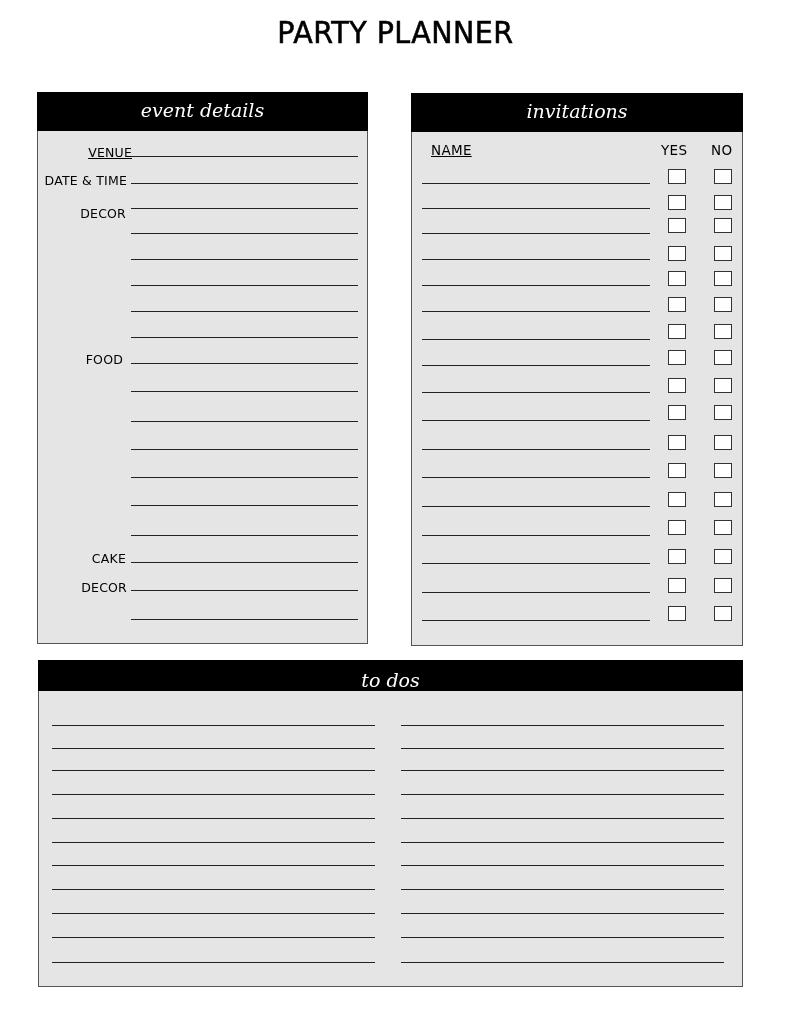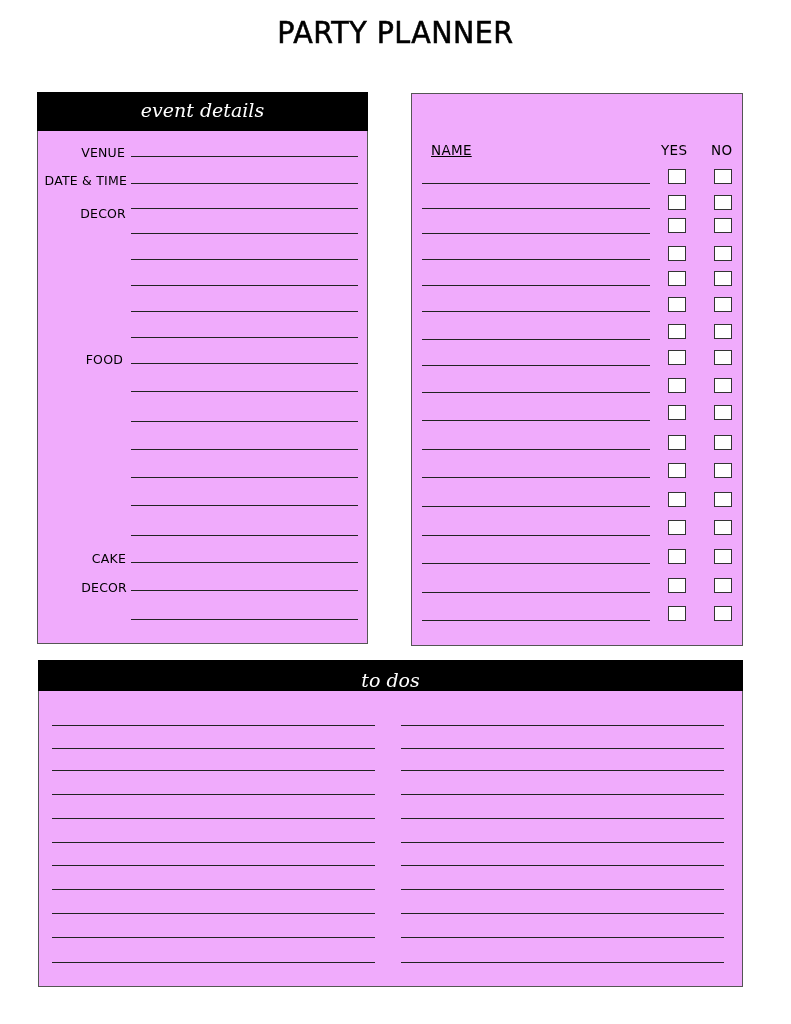--- a/index.html
+++ b/index.html
@@ -1,34 +1,34 @@
 <!DOCTYPE html>
 <html><head>
 <meta charset="utf-8">
 <style>
   html, body { margin: 0; padding: 0; background: #ffffff; }
   body { width: 791px; height: 1024px; position: relative; overflow: hidden; font-family: "DejaVu Sans", sans-serif; color: #000; }
   .title { position: absolute; left: 0; top: 14px; width: 791px; text-align: center; font-family: "DejaVu Sans", sans-serif; font-size: 31px; font-weight: normal; letter-spacing: 0.5px; transform: scaleX(0.92); transform-origin: center; -webkit-text-stroke: 0.6px #000; }
-  .panel { position: absolute; border: 1.5px solid #555; box-sizing: border-box; background: #f0abfc; }
+  .panel { position: absolute; border: 1.5px solid #555; box-sizing: border-box; background: #e5e5e5; }
   .panel .head { position: absolute; left: -1px; right: -1px; top: -1px; background: #000; color: #fff; text-align: center; font-family: "DejaVu Serif", serif; font-style: italic; font-size: 19px; }
   .line { position: absolute; height: 0; border-top: 1.4px solid #222; }
   .lbl { position: absolute; font-family: "DejaVu Sans", sans-serif; font-size: 12.5px; text-align: right; letter-spacing: 0.2px; }
   .colhead { position: absolute; font-family: "DejaVu Sans", sans-serif; font-size: 13.5px; letter-spacing: 0.3px; }
   .cb { position: absolute; width: 18px; height: 15px; border: 1.3px solid #333; box-sizing: border-box; background: #fff; cursor: pointer; }
   .field { cursor: text; }
 </style>
 </head>
 <body>
 
 <div class="title">PARTY PLANNER</div>
 
 <div class="panel" style="left:37px; top:92px; width:331px; height:552px;">
   <div class="head" style="height:39px; line-height:37px;">event details</div>
 
-  <div class="lbl" style="right:242px; top:52px;">VENUE</div>
+  <div class="lbl" style="right:235px; top:52px;text-decoration:underline;">VENUE</div>
   <div class="lbl" style="right:240px; top:80px;">DATE &amp; TIME</div>
   <div class="lbl" style="right:241px; top:105px;margin-top:8px;">DECOR</div>
   <div class="lbl" style="right:244px; top:259px;text-align:right;">FOOD</div>
   <div class="lbl" style="right:241px; top:458px;">CAKE</div>
   <div class="lbl" style="right:240px; top:487px;">DECOR</div>
 
   <div class="line field" style="left:93px; width:227px; top:63px;"></div>
   <div class="line field" style="left:93px; width:227px; top:90px;"></div>
   <div class="line field" style="left:93px; width:227px; top:115px;"></div>
   <div class="line field" style="left:93px; width:227px; top:140px;"></div>
@@ -42,20 +42,21 @@
   <div class="line field" style="left:93px; width:227px; top:356px;"></div>
   <div class="line field" style="left:93px; width:227px; top:384px;"></div>
   <div class="line field" style="left:93px; width:227px; top:412px;"></div>
   <div class="line field" style="left:93px; width:227px; top:442px;"></div>
   <div class="line field" style="left:93px; width:227px; top:469px;"></div>
   <div class="line field" style="left:93px; width:227px; top:497px;"></div>
   <div class="line field" style="left:93px; width:227px; top:526px;"></div>
 </div>
 
 <div class="panel" style="left:411px; top:93px; width:332px; height:553px;">
+  <div class="head" style="height:39px; line-height:37px;">invitations</div>
 
   <div class="colhead" style="left:19px; top:48px;text-decoration:underline;">NAME</div>
   <div class="colhead" style="left:249px; top:48px;">YES</div>
   <div class="colhead" style="left:299px; top:48px;">NO</div>
 
   <div>
     <div class="line field" style="left:10px; width:228px; top:89px;"></div>
     <div class="cb" style="left:256px; top:75px;"></div>
     <div class="cb" style="left:302px; top:75px;"></div>
   </div>

